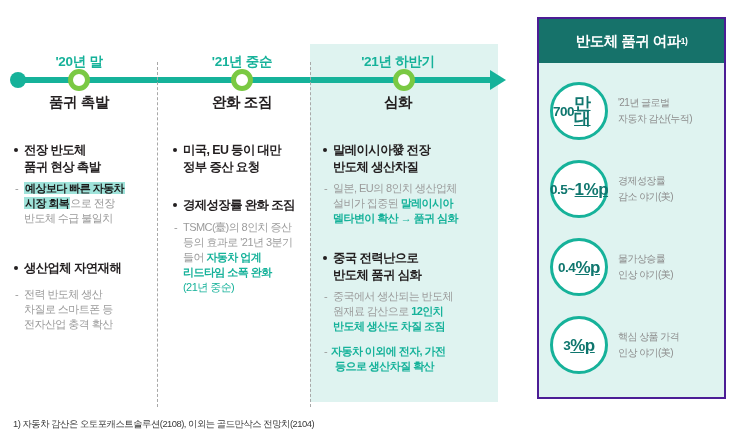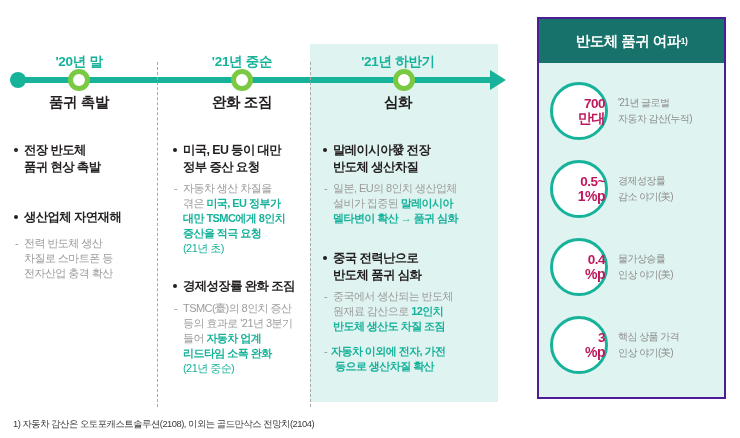--- a/index.html
+++ b/index.html
@@ -198,30 +198,30 @@
     padding-left: 11px;
   }
   .impact-circle {
     flex: 0 0 auto;
     width: 58px; height: 58px;
     box-sizing: border-box;
     border-radius: 50%;
     background: #ffffff;
     border: 3px solid #16b29a;
     display: flex;
-    flex-direction: column;
-    align-items: flex-end;
+    flex-direction: row;
+    align-items: center;
     justify-content: center;
     line-height: 15px;
     font-size: 13.5px;
     font-weight: bold;
-    color: #be185d;
+    color: #0f766e;
     letter-spacing: -0.5px;
   }
-  .impact-circle .l2 { font-size: 14px; }
+  .impact-circle .l2 { font-size: 17px; text-decoration: underline; }
   .impact-text {
     margin-left: 10px;
     font-size: 10px;
     line-height: 16px;
     color: #8e8e8e;
     letter-spacing: -0.55px;
   }
 </style>
 </head>
 <body>
@@ -245,20 +245,25 @@
     <div class="phase-date">'20년 말</div>
     <div class="phase-title">품귀 촉발</div>
 
     <div class="bullets" style="padding:0 8px 0 10px">
 
       <div class="bullet-group">
         <div class="bullet-head">
           <span>전장 반도체</span><br>
           <span>품귀 현상 촉발</span>
         </div>
+        <div class="sub-item">
+          <span class="hl">예상보다 빠른 자동차</span><br>
+          <span class="hl">시장 회복</span><span>으로 전장</span><br>
+          <span>반도체 수급 불일치</span>
+        </div>
       </div>
 
       <div class="bullet-group" style="margin-top:34px">
         <div class="bullet-head">
           <span>생산업체 자연재해</span>
         </div>
         <div class="sub-item" style="margin-top:10px">
           <span>전력 반도체 생산</span><br>
           <span>차질로 스마트폰 등</span><br>
           <span>전자산업 충격 확산</span>
@@ -271,27 +276,20 @@
   <div class="phase-col" style="left:166px">
     <div class="phase-date">'21년 중순</div>
     <div class="phase-title">완화 조짐</div>
 
     <div class="bullets" style="padding:0 4px 0 6px">
 
       <div class="bullet-group">
         <div class="bullet-head">
           <span>미국, EU 등이 대만</span><br>
           <span>정부 증산 요청</span>
-        </div>
-        <div class="sub-item">
-          <span>자동차 생산 차질을</span><br>
-          <span>겪은 </span><span class="em">미국, EU 정부가</span><br>
-          <span class="em">대만 TSMC에게 8인치</span><br>
-          <span class="em">증산을 적극 요청</span><br>
-          <span class="em-plain">(21년 초)</span>
         </div>
       </div>
 
       <div class="bullet-group" style="margin-top:22px">
         <div class="bullet-head">
           <span>경제성장률 완화 조짐</span>
         </div>
         <div class="sub-item">
           <span>TSMC(臺)의 8인치 증산</span><br>
           <span>등의 효과로 '21년 3분기</span><br>

